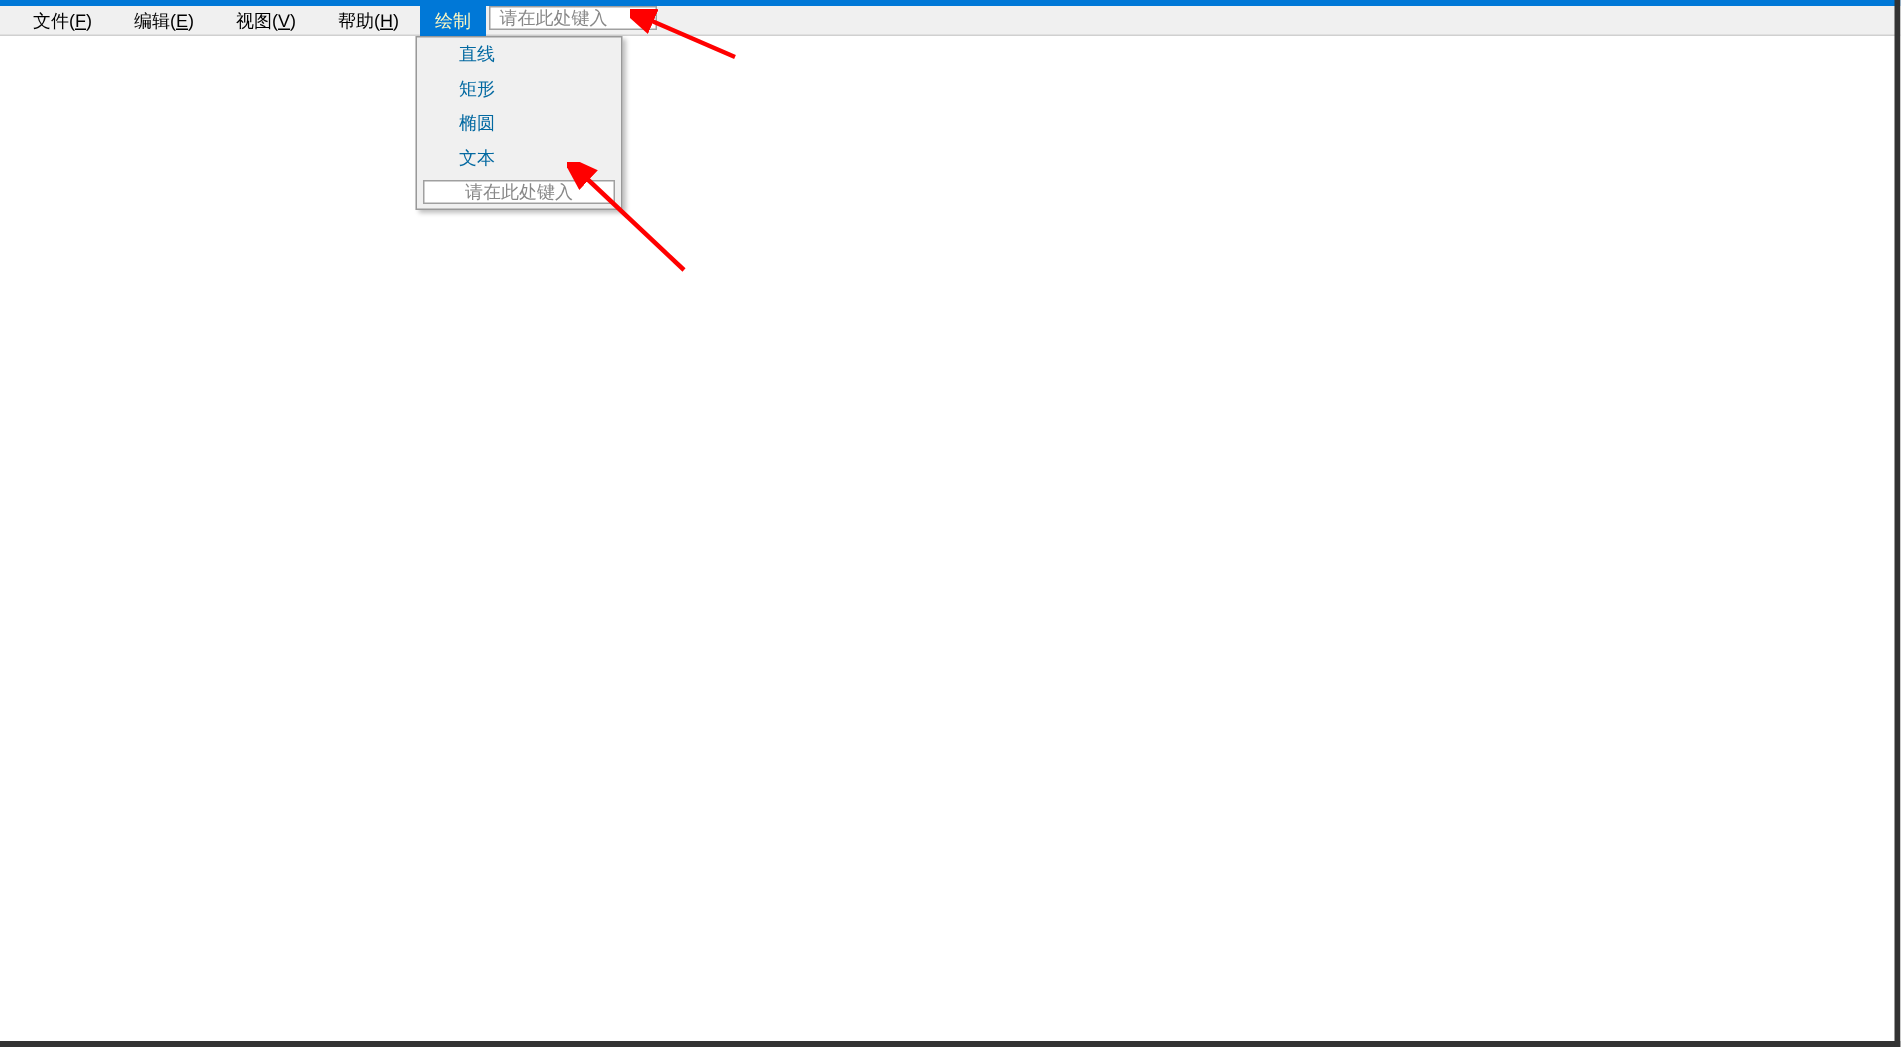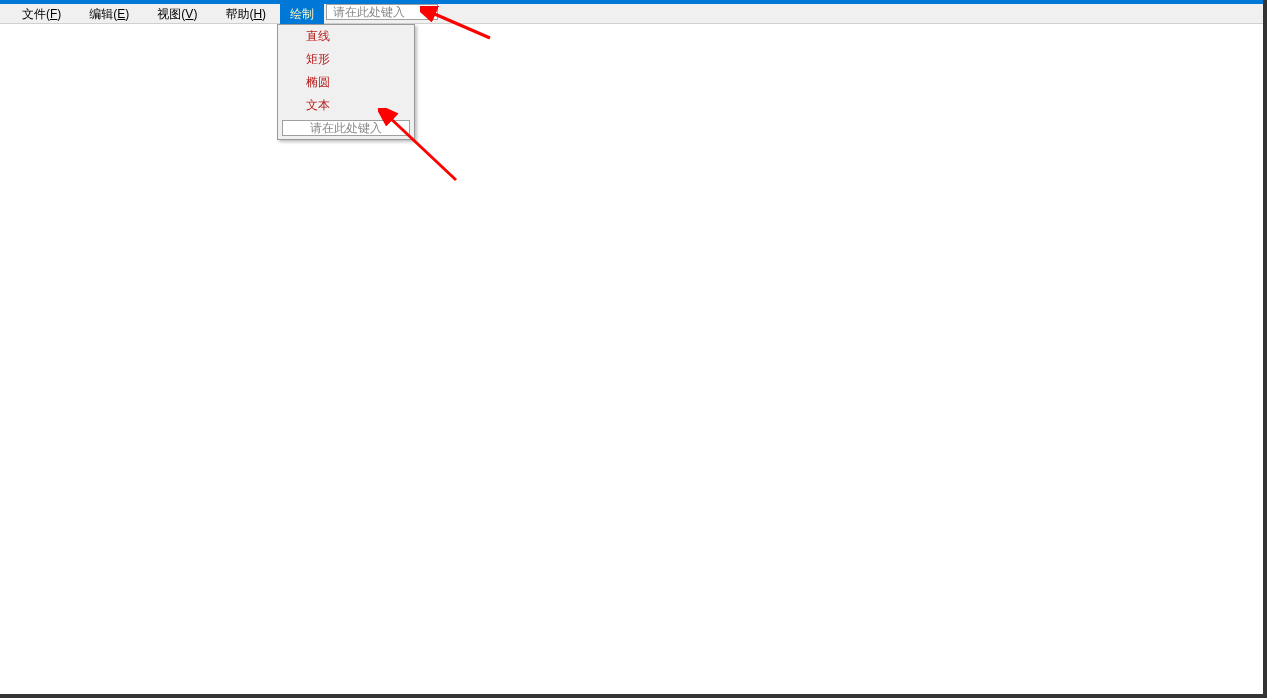--- a/index.html
+++ b/index.html
@@ -61,21 +61,21 @@
       top: 24px;
       left: 277px;
       width: 138px;
       background: #f0f0f0;
       border: 1px solid #999;
       box-shadow: 2px 2px 3px rgba(0,0,0,.25);
     }
     .dropdown-item {
       padding: 3px 8px 3px 28px;
       font-size: 12px;
-      color: #b91c1c;
+      color: #0369a1;
       cursor: default;
     }
     .dropdown-input-wrap {
       padding: 3px 4px;
     }
     .dropdown-input {
       border: 1px solid #a0a0a0;
       background: #fff;
       height: 16px;
       width: 100%;

